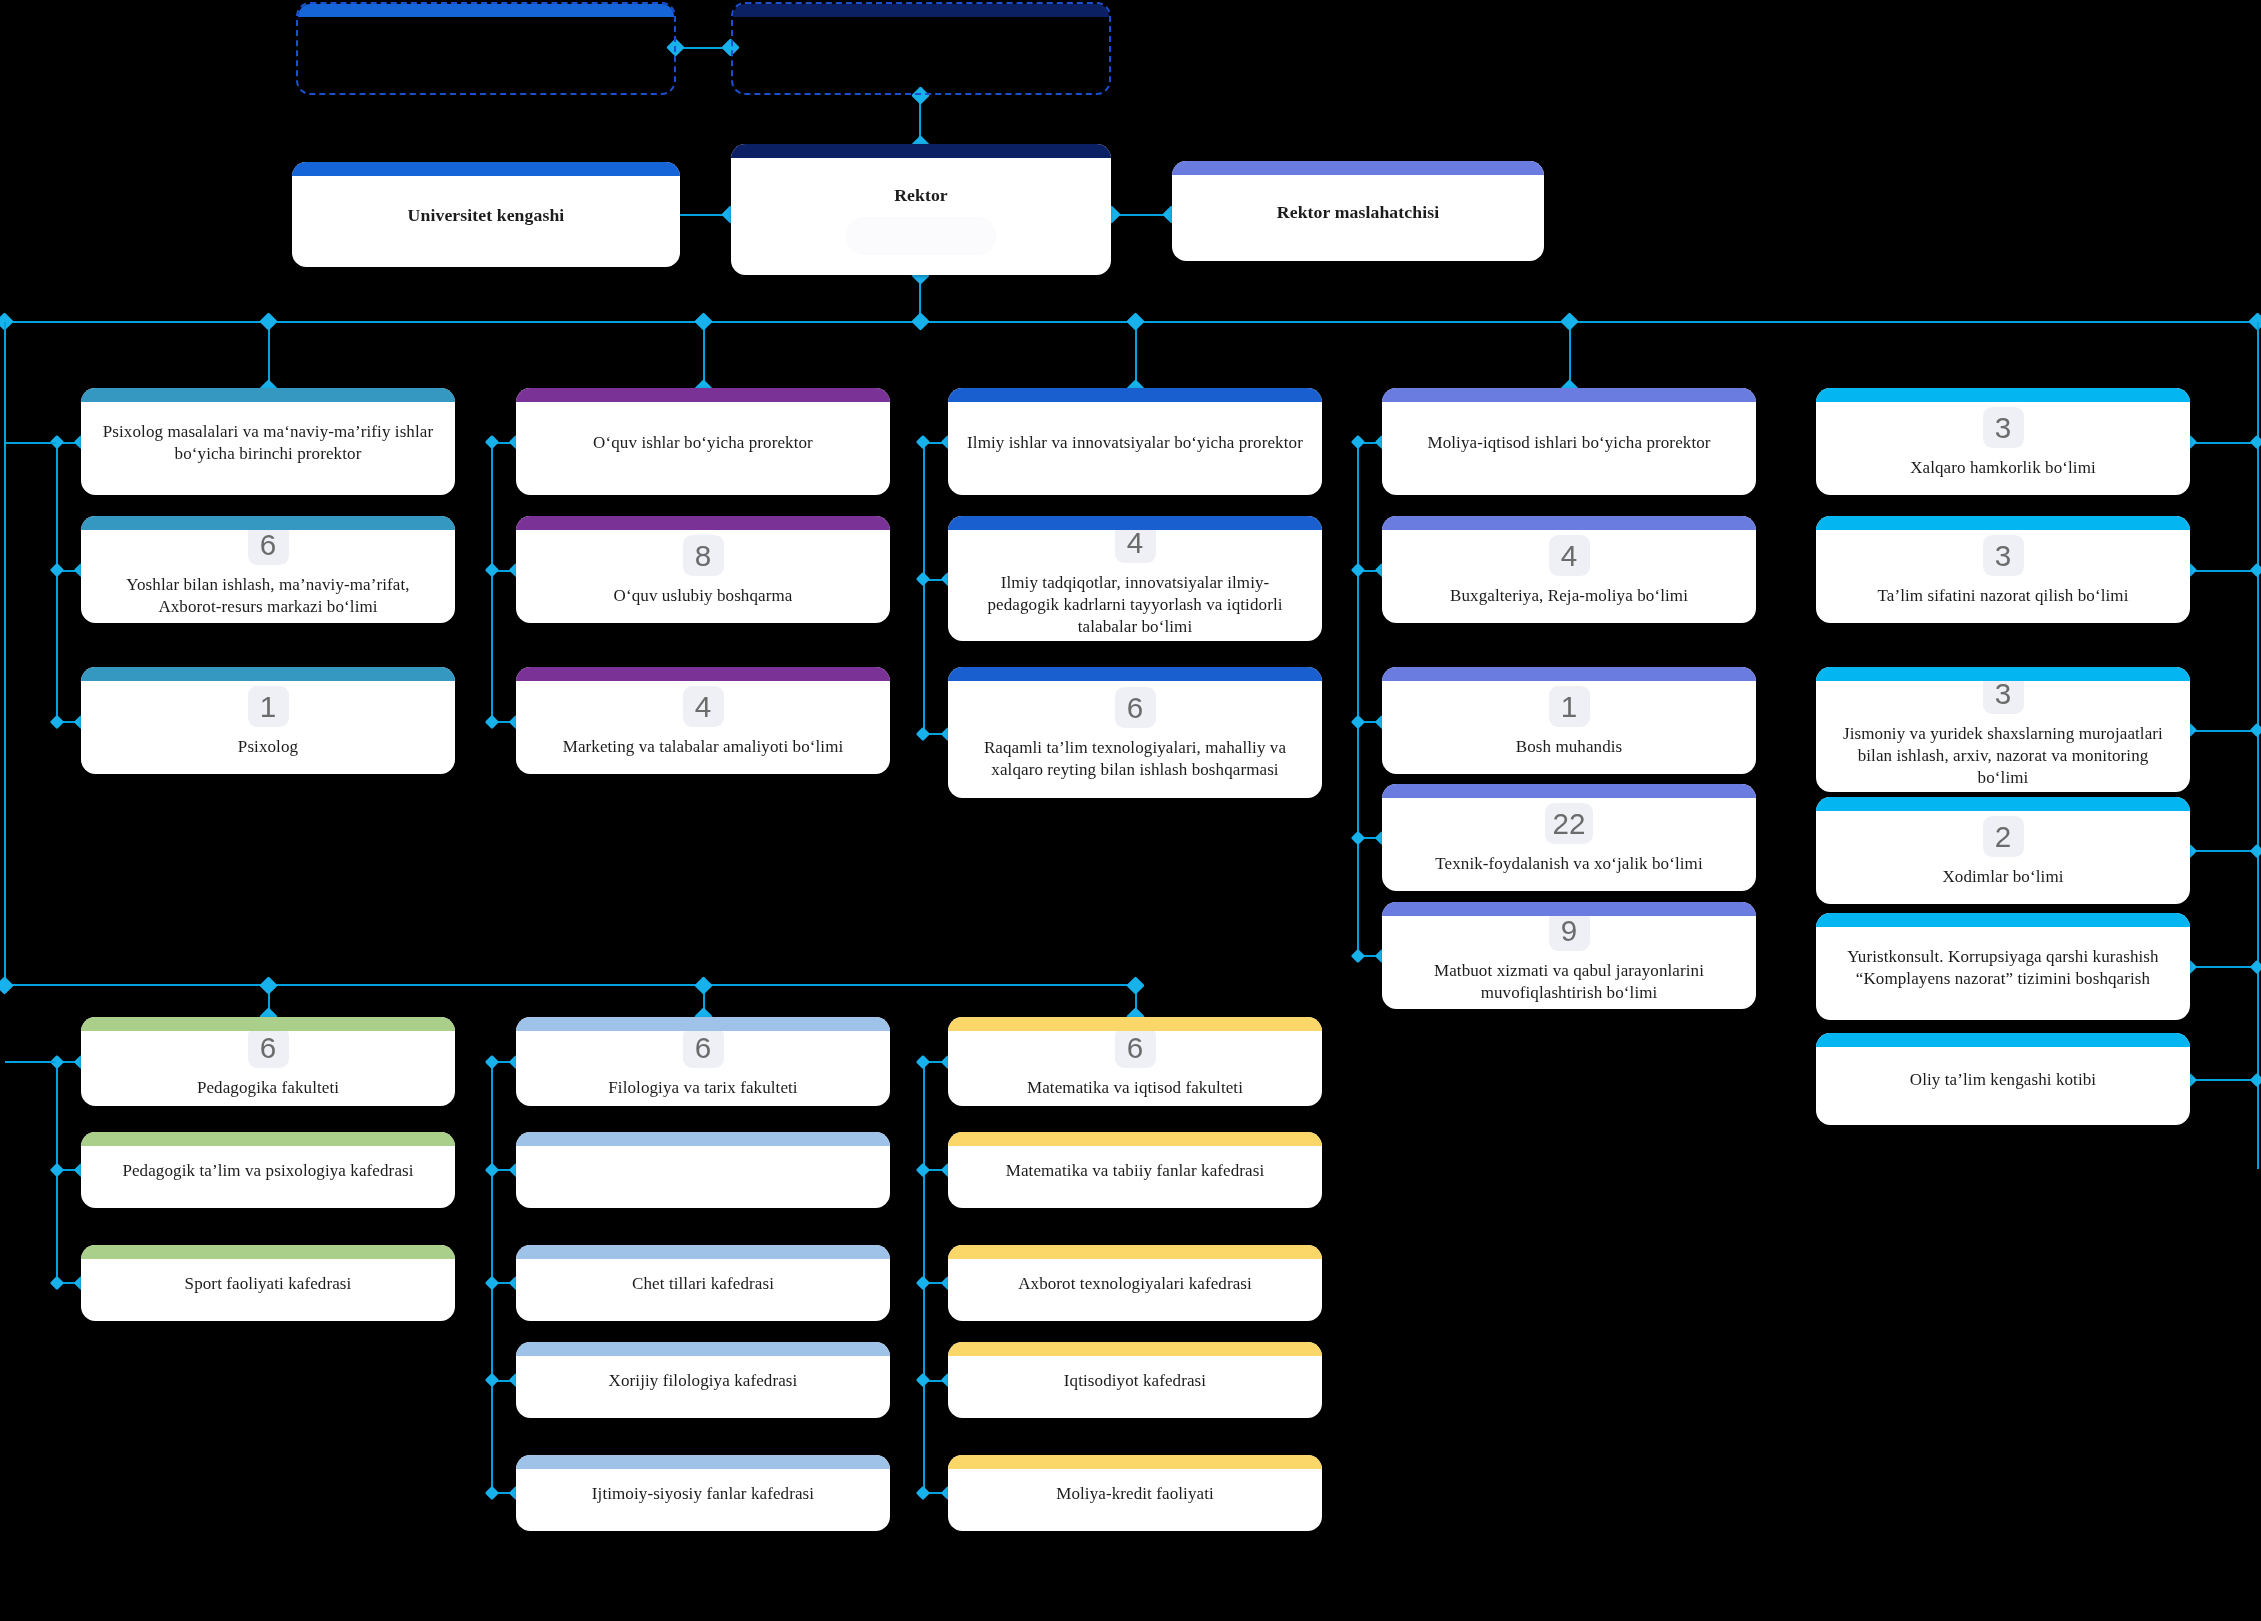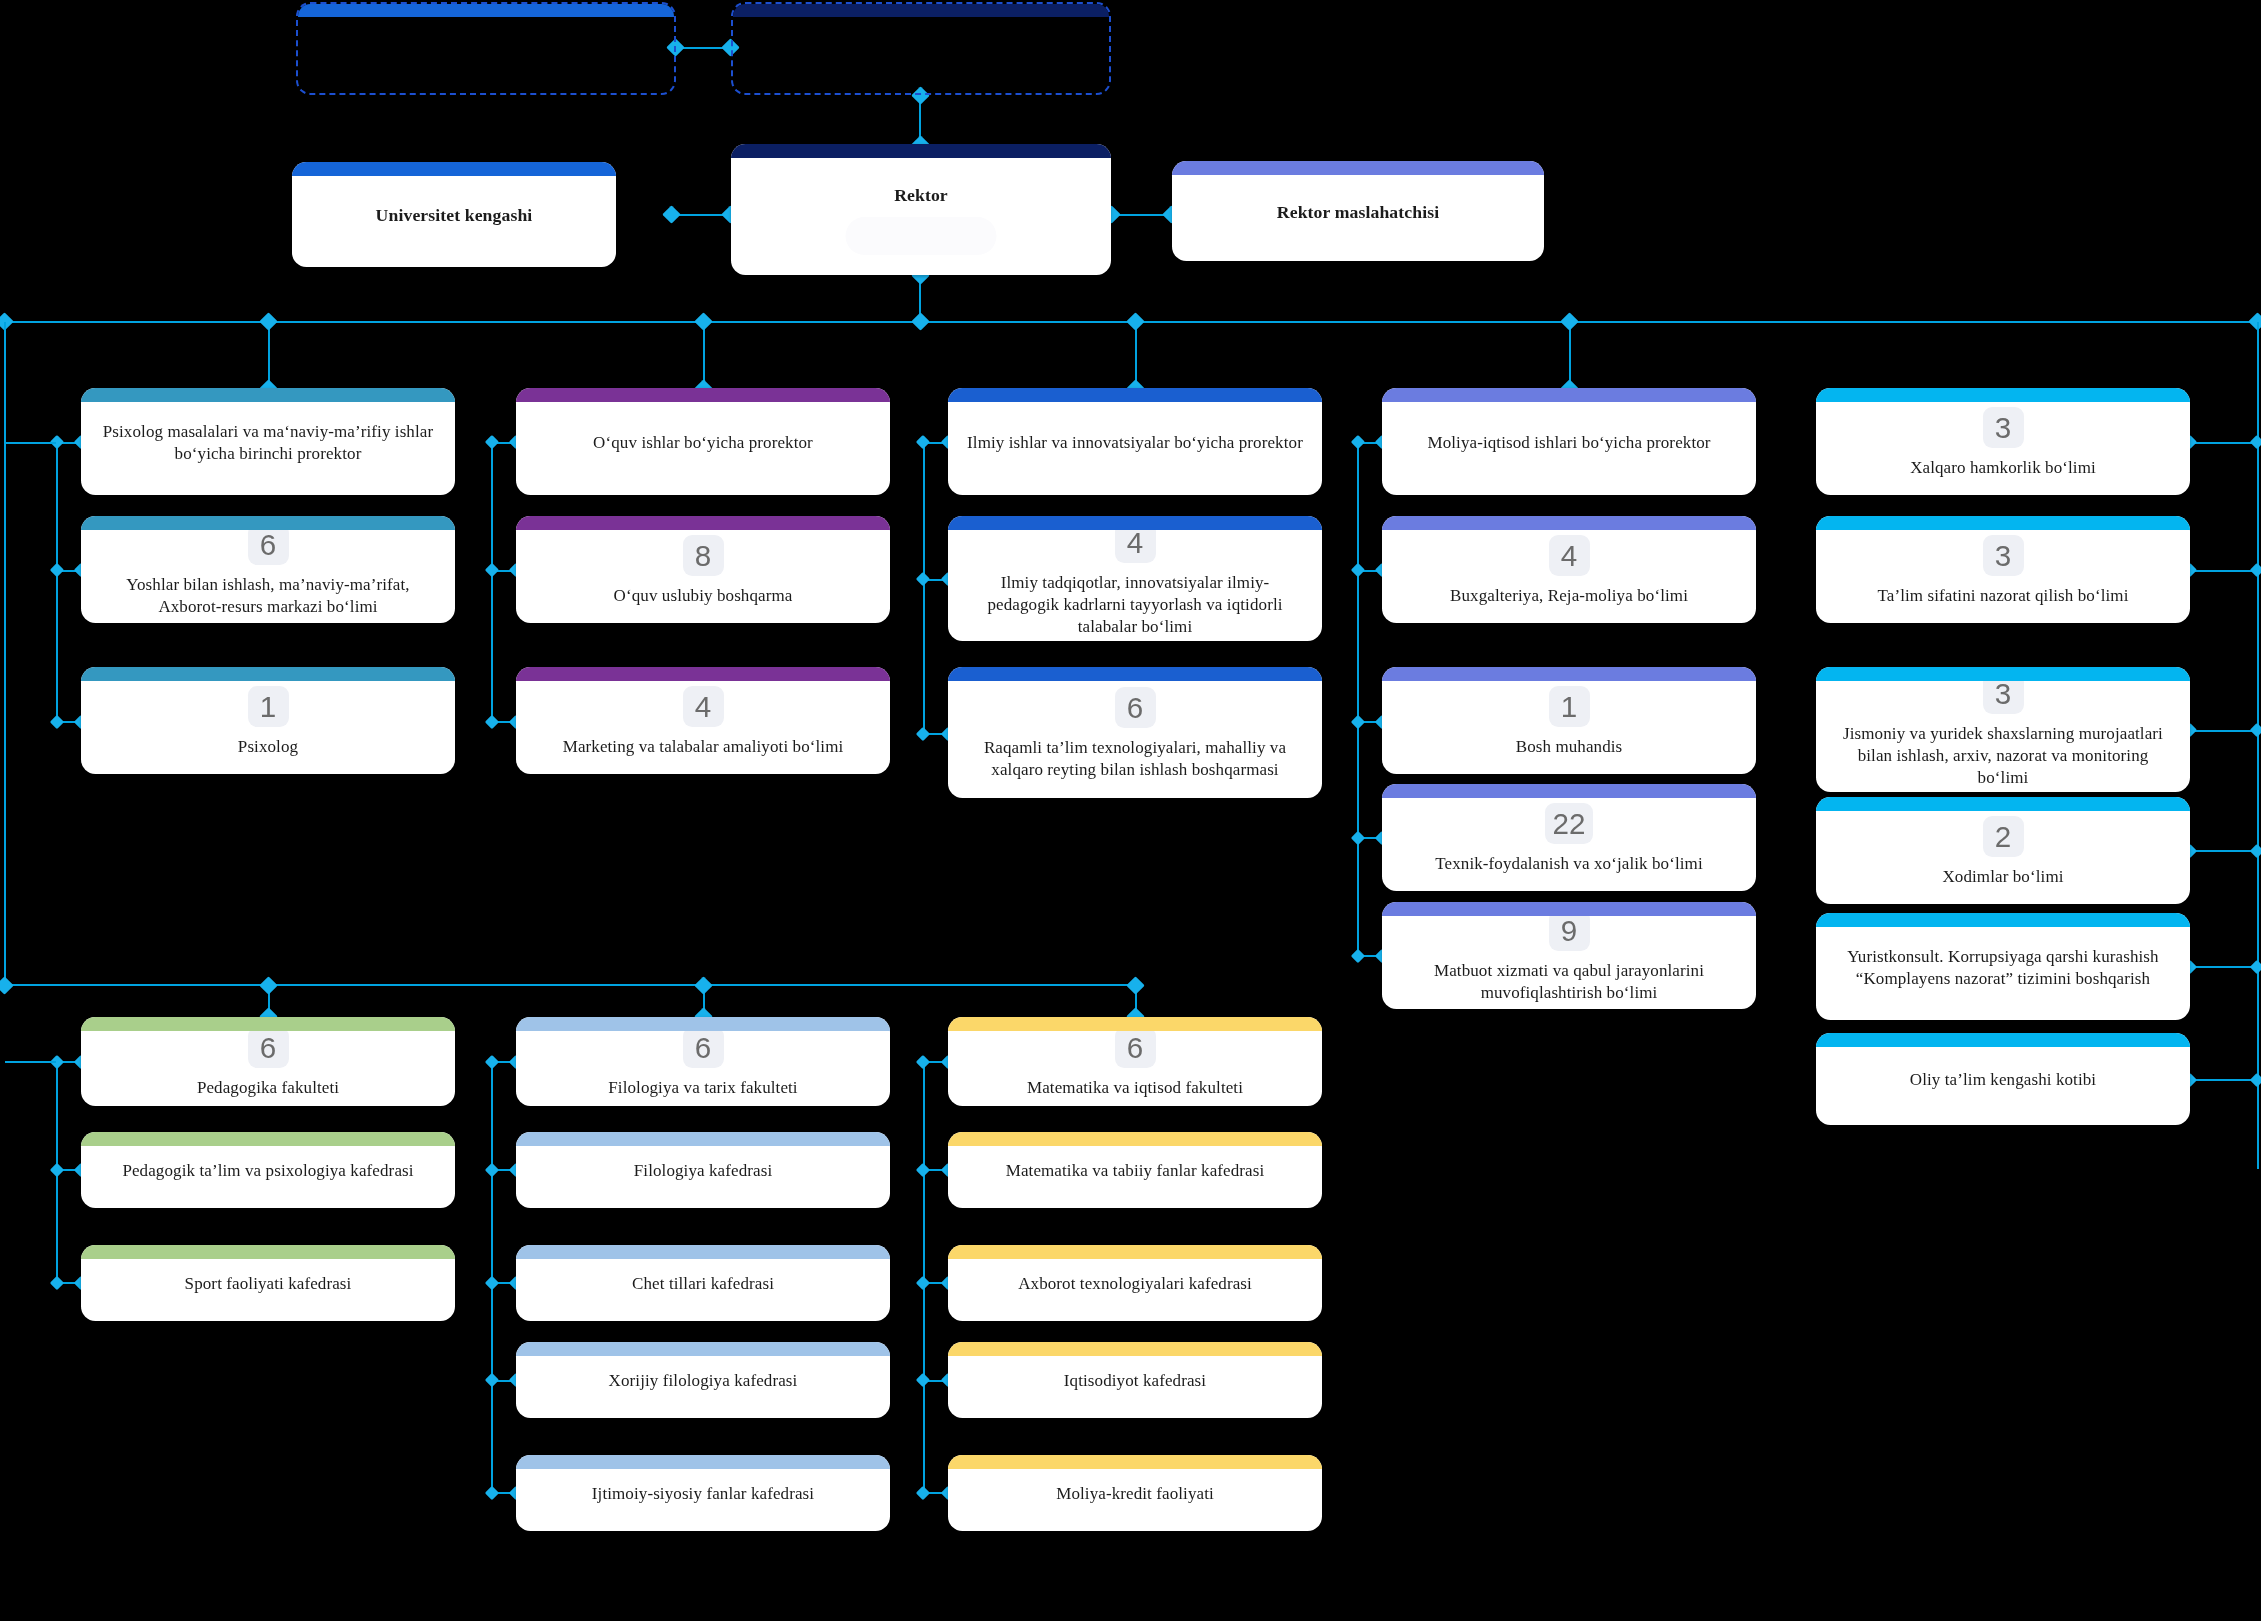--- a/index.html
+++ b/index.html
@@ -275,21 +275,21 @@
     </div>
 
   <div class="ghost" style="left:296px;top:2px;width:380px;height:93px;">
     <div class="bar" style="background:#1565d8;"></div>
   </div>
 
   <div class="ghost" style="left:731px;top:2px;width:380px;height:93px;">
     <div class="bar" style="background:#0b1f63;"></div>
   </div>
 
-  <div class="card" style="left:292px;top:162px;width:324px;height:105px;">
+  <div class="card" style="left:292px;top:162px;width:388px;height:105px;">
     <div class="bar" style="background:#1565d8;"></div>
     <div class="body">
       <div class="ttl b">Universitet kengashi</div>
     </div>
   </div>
 
   <div class="card" style="left:731px;top:144px;width:380px;height:131px;">
     <div class="bar" style="background:#0b1f63;"></div>
     <div class="body" style="padding-bottom:46px;">
       <div class="ttl b">Rektor</div>
@@ -463,23 +463,20 @@
       </div>
       <div class="card" style="left: 516px; top: 1017px; width: 374px; height: 89px;">
         <div class="bar" style="background: rgb(159, 195, 232);"></div>
         <div class="body">
           <div class="badge">6</div>
           <div class="ttl">Filologiya va tarix fakulteti</div>
         </div>
       </div>
       <div class="card" style="left: 516px; top: 1132px; width: 374px; height: 76px;">
         <div class="bar" style="background: rgb(159, 195, 232);"></div>
-        <div class="body">
-          <div class="ttl">Filologiya kafedrasi</div>
-        </div>
       </div>
       <div class="card" style="left: 516px; top: 1245px; width: 374px; height: 76px;">
         <div class="bar" style="background: rgb(159, 195, 232);"></div>
         <div class="body">
           <div class="ttl">Chet tillari kafedrasi</div>
         </div>
       </div>
       <div class="card" style="left: 516px; top: 1342px; width: 374px; height: 76px;">
         <div class="bar" style="background: rgb(159, 195, 232);"></div>
         <div class="body">

